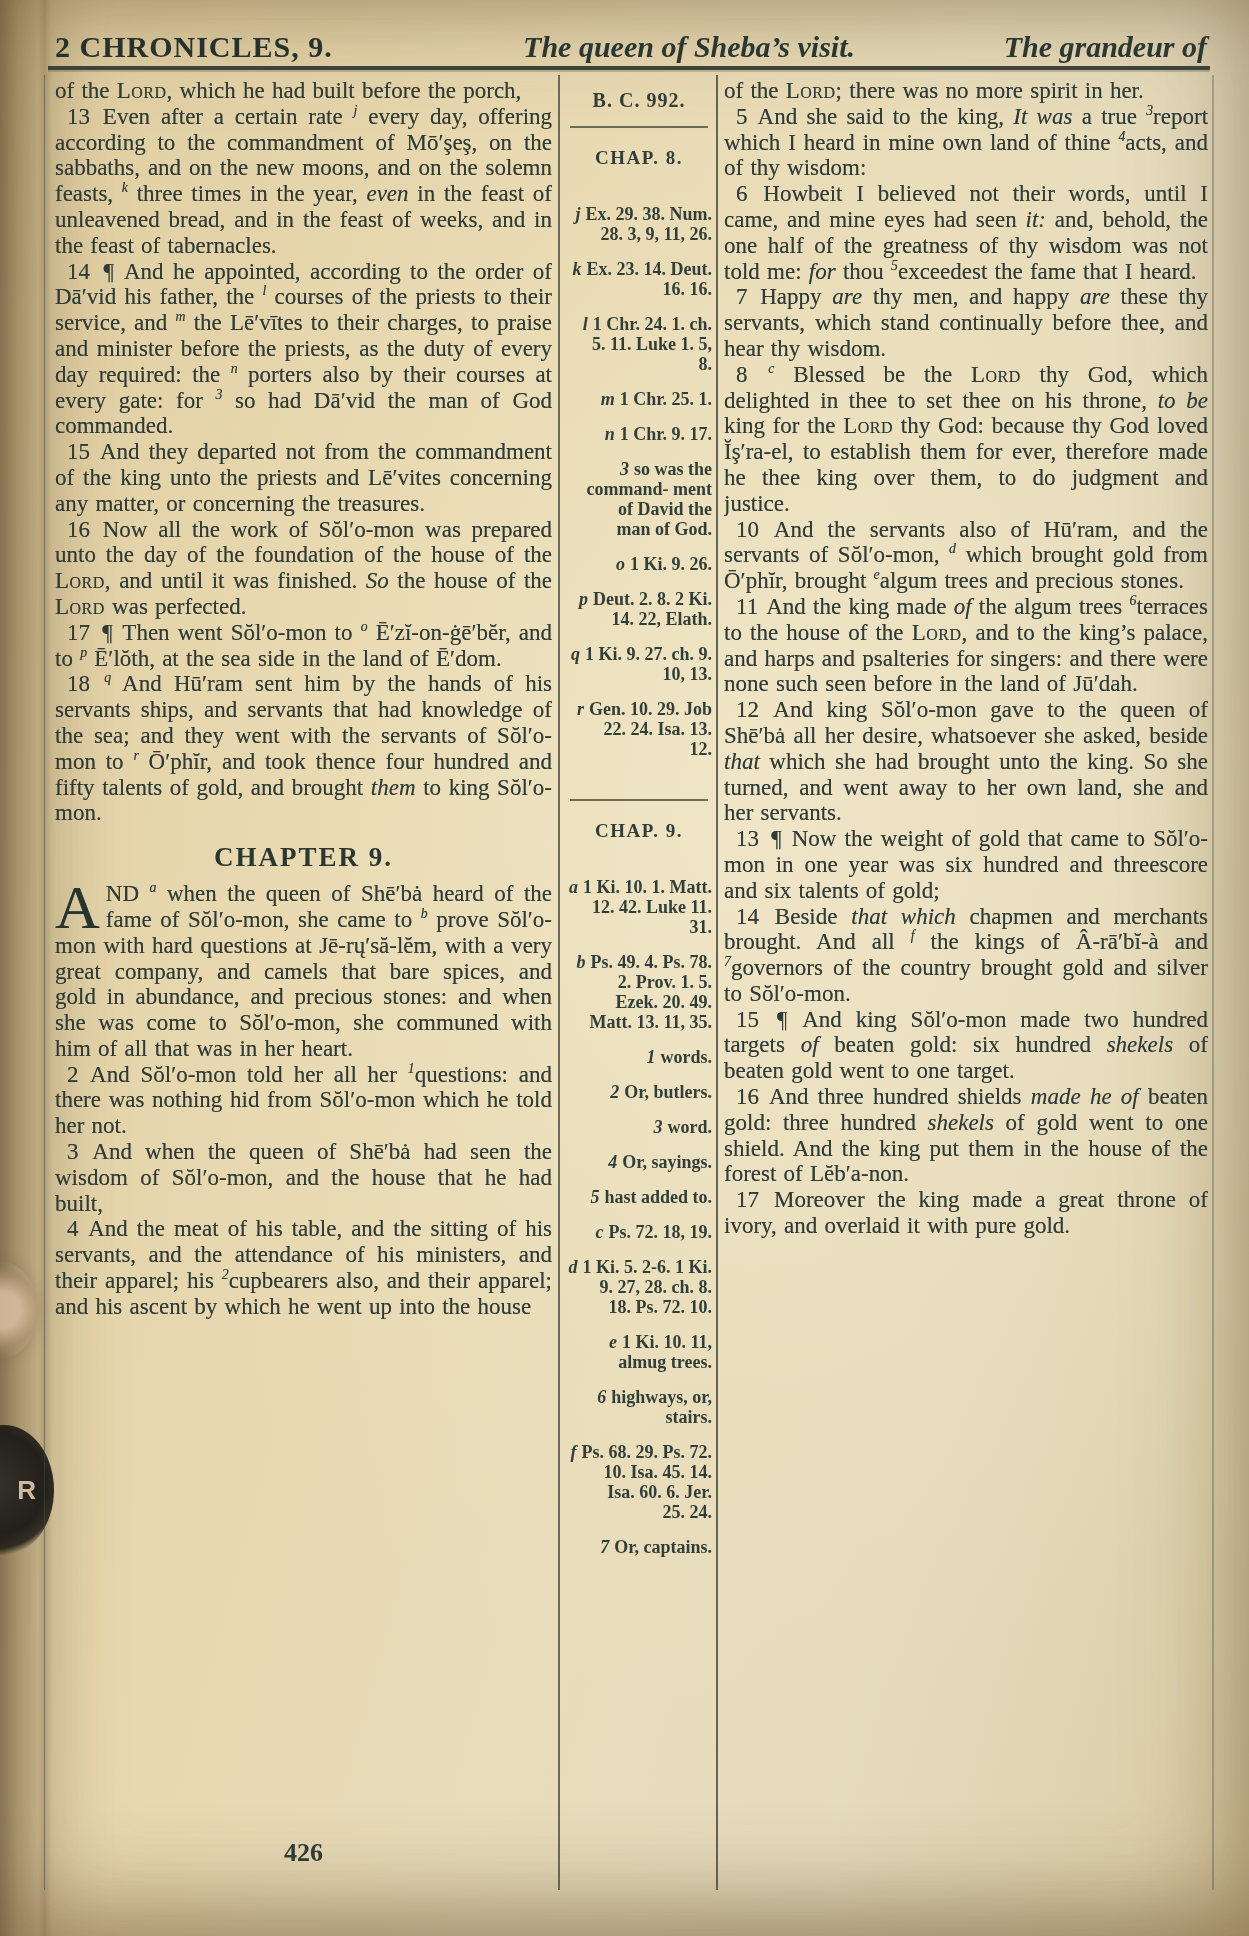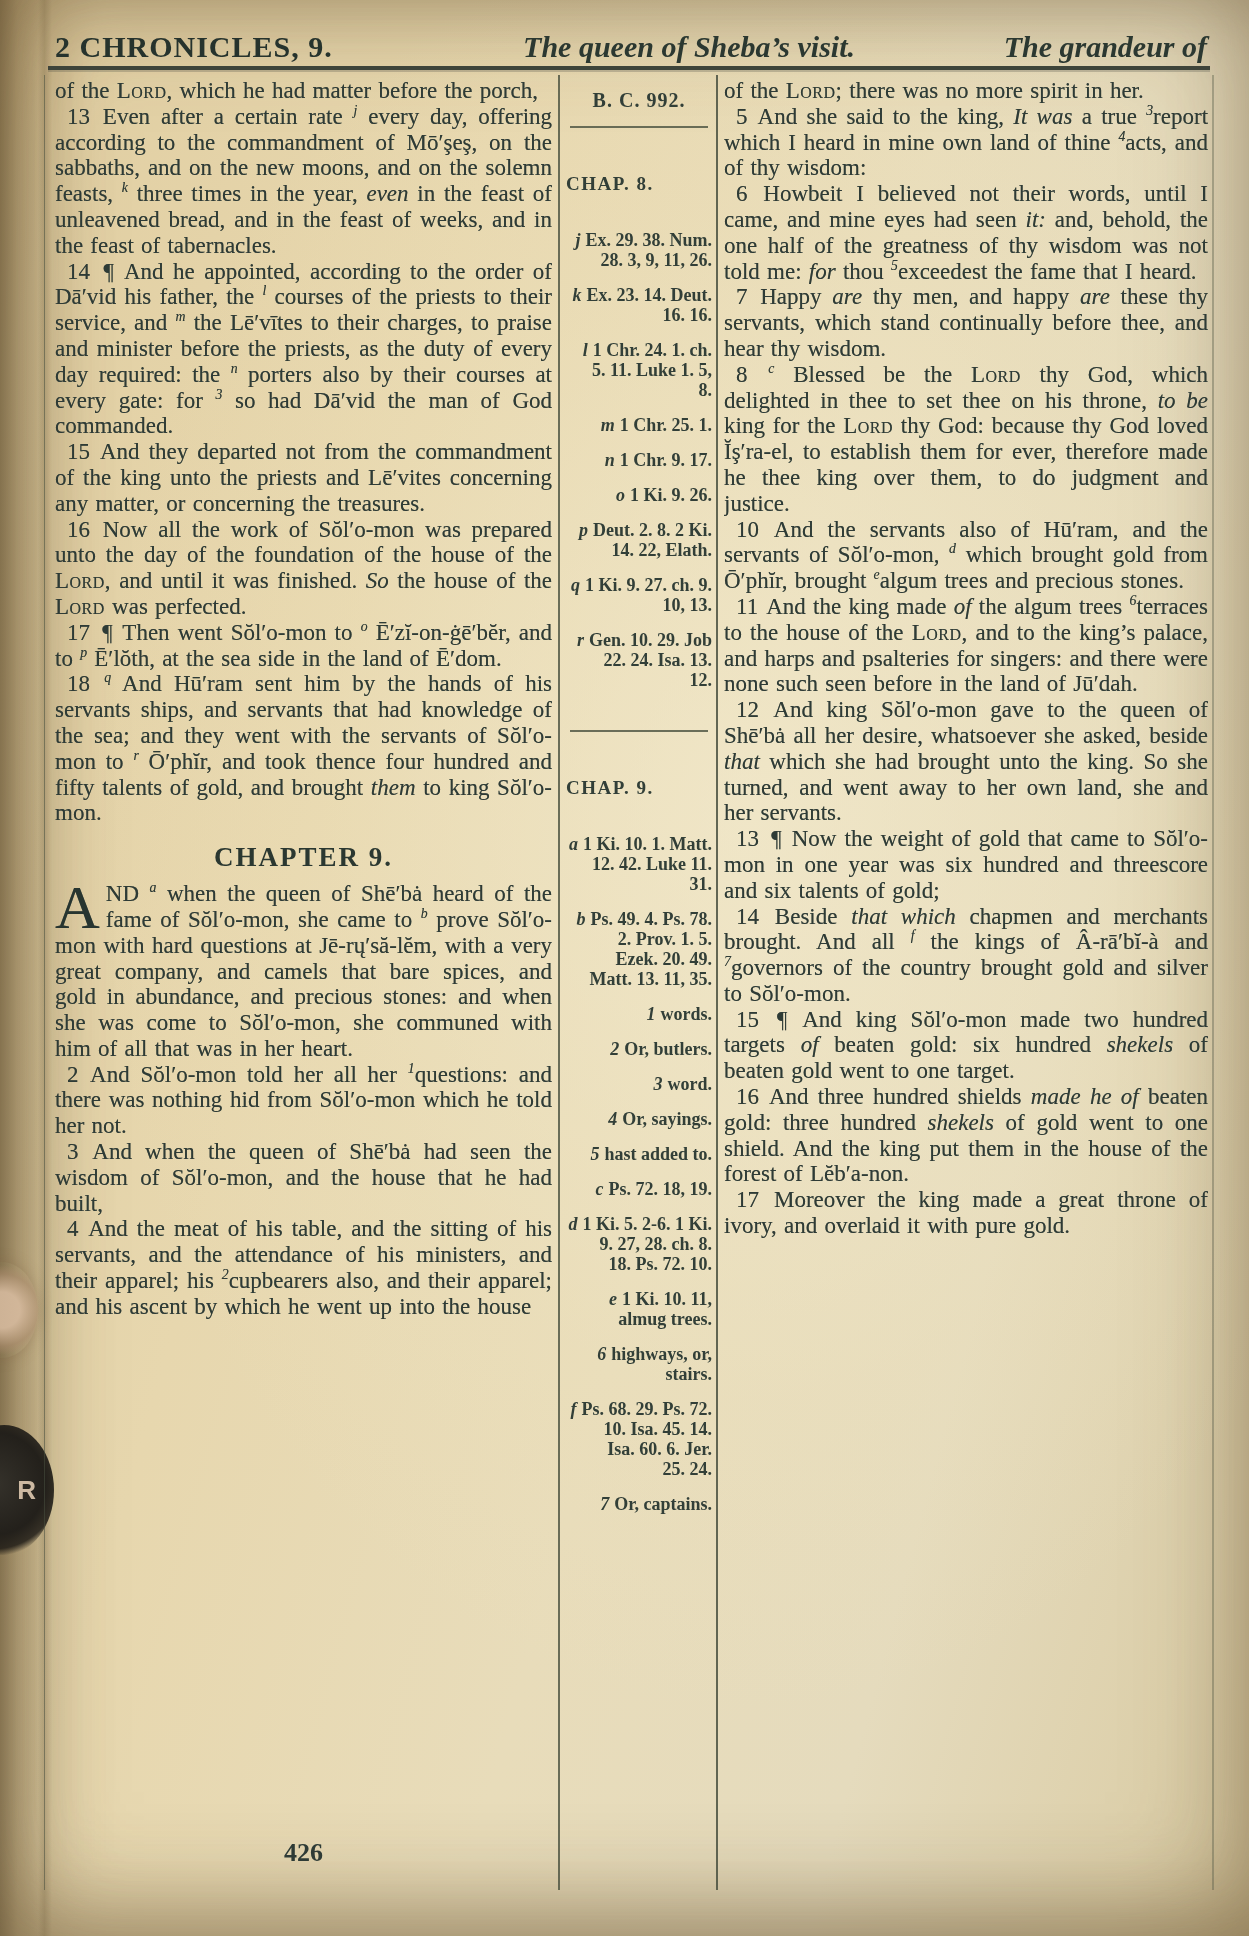--- a/index.html
+++ b/index.html
@@ -50,21 +50,21 @@
   .sg-i{font-style:italic;}
   .sg-sc{font-variant:small-caps;letter-spacing:.5px;}
   .sg-sup{vertical-align:super;font-size:60%;font-style:italic;line-height:0;}
   .chapter-heading{margin:16px 0 8px 0;text-align:center;font-size:27px;font-weight:bold;letter-spacing:2px;color:#2b3831;}
   .chapter-summary{margin:0 0 6px 0;font-size:18.5px;line-height:22px;font-weight:bold;color:#323f38;text-align:left;padding-left:18px;text-indent:-18px;}
   .chapter-summary .sg-i{font-style:italic;}
   
   .bc-date{text-align:center;font-size:20px;letter-spacing:1px;margin-top:12px;}
   .mid-rule{margin:16px 4px 0 4px;height:2px;background:#49503f;opacity:.8;}
   .mid-rule-2{margin-top:40px;}
-  .chap-label{font-size:19px;letter-spacing:1.5px;margin:46px 0 36px 0;}
+  .chap-label{text-align:center;font-size:19px;letter-spacing:1.5px;margin:20px 0 36px 0;}
   .ref{margin:0 0 15px 0;padding-left:15px;text-indent:-15px;text-align:right;}
   .ref-label{font-style:italic;padding-right:5px;}
   .page-number{position:absolute;left:55px;top:1838px;width:497px;text-align:center;font-size:26px;font-weight:bold;color:#2e3b36;}
 </style>
 </head>
 <body>
 
 <div class="page">
   <div class="edge-left"></div>
   <div class="crease"></div>
@@ -80,21 +80,21 @@
   </header>
   <div class="head-rule"></div>
 
   <div class="vrule rule-left"></div>
   <div class="vrule rule-mid1"></div>
   <div class="vrule rule-mid2"></div>
   <div class="vrule rule-right"></div>
 
   <section class="col col-left">
     <div id="left-verses-a">
-        <p class="verse no-indent"><span>of the </span><span class="sg-sc">Lord</span><span>, which he had matter before the porch,</span></p>
+        <p class="verse no-indent"><span>of the </span><span class="sg-sc">Lord</span><span>, which he had built before the porch,</span></p>
         <p class="verse"><span class="vnum">13</span> <span>Even after a certain rate </span><span class="sg-sup">j</span><span> every day, offering according to the commandment of Mō′şeş, on the sabbaths, and on the new moons, and on the solemn feasts, </span><span class="sg-sup">k</span><span> three times in the year, </span><span class="sg-i">even</span><span> in the feast of unleavened bread, and in the feast of weeks, and in the feast of tabernacles.</span></p>
         <p class="verse"><span class="vnum">14</span> <span class="pilcrow">¶</span> <span>And he appointed, according to the order of Dā′vid his father, the </span><span class="sg-sup">l</span><span> courses of the priests to their service, and </span><span class="sg-sup">m</span><span> the Lē′vītes to their charges, to praise and minister before the priests, as the duty of every day required: the </span><span class="sg-sup">n</span><span> porters also by their courses at every gate: for </span><span class="sg-sup">3</span><span> so had Dā′vid the man of God commanded.</span></p>
         <p class="verse"><span class="vnum">15</span> <span>And they departed not from the commandment of the king unto the priests and Lē′vites concerning any matter, or concerning the treasures.</span></p>
         <p class="verse"><span class="vnum">16</span> <span>Now all the work of Sŏl′o-mon was prepared unto the day of the foundation of the house of the </span><span class="sg-sc">Lord</span><span>, and until it was finished. </span><span class="sg-i">So</span><span> the house of the </span><span class="sg-sc">Lord</span><span> was perfected.</span></p>
         <p class="verse"><span class="vnum">17</span> <span class="pilcrow">¶</span> <span>Then went Sŏl′o-mon to </span><span class="sg-sup">o</span><span> Ē′zĭ-on-ġē′bĕr, and to </span><span class="sg-sup">p</span><span> Ē′lŏth, at the sea side in the land of Ē′dom.</span></p>
         <p class="verse"><span class="vnum">18</span> <span class="sg-sup">q</span><span> And Hū′ram sent him by the hands of his servants ships, and servants that had knowledge of the sea; and they went with the servants of Sŏl′o-mon to </span><span class="sg-sup">r</span><span> Ō′phĭr, and took thence four hundred and fifty talents of gold, and brought </span><span class="sg-i">them</span><span> to king Sŏl′o-mon.</span></p>
       </div>
     <h2 class="chapter-heading">CHAPTER 9.</h2>
     <div id="left-verses-b">
         <p class="verse has-drop"><span class="dropcap">A</span><span>ND </span><span class="sg-sup">a</span><span> when the queen of Shē′bȧ heard of the fame of Sŏl′o-mon, she came to </span><span class="sg-sup">b</span><span> prove Sŏl′o-mon with hard questions at Jē-rų′să-lĕm, with a very great company, and camels that bare spices, and gold in abundance, and precious stones: and when she was come to Sŏl′o-mon, she communed with him of all that was in her heart.</span></p>
@@ -107,20 +107,21 @@
   <aside class="col col-mid">
     <div class="bc-date">B. C. 992.</div>
     <div class="mid-rule"></div>
     <div class="chap-label">CHAP. 8.</div>
     <div id="refs-8">
         <div class="ref"><span class="ref-label">j</span>Ex. 29. 38. Num. 28. 3, 9, 11, 26.</div>
         <div class="ref"><span class="ref-label">k</span>Ex. 23. 14. Deut. 16. 16.</div>
         <div class="ref"><span class="ref-label">l</span>1 Chr. 24. 1. ch. 5. 11. Luke 1. 5, 8.</div>
         <div class="ref"><span class="ref-label">m</span>1 Chr. 25. 1.</div>
         <div class="ref"><span class="ref-label">n</span>1 Chr. 9. 17.</div>
+        <div class="ref"><span class="ref-label">3</span>so was the command- ment of David the man of God.</div>
         <div class="ref"><span class="ref-label">o</span>1 Ki. 9. 26.</div>
         <div class="ref"><span class="ref-label">p</span>Deut. 2. 8. 2 Ki. 14. 22, Elath.</div>
         <div class="ref"><span class="ref-label">q</span>1 Ki. 9. 27. ch. 9. 10, 13.</div>
         <div class="ref"><span class="ref-label">r</span>Gen. 10. 29. Job 22. 24. Isa. 13. 12.</div>
       </div>
     <div class="mid-rule mid-rule-2"></div>
     <div class="chap-label">CHAP. 9.</div>
     <div id="refs-9">
         <div class="ref"><span class="ref-label">a</span>1 Ki. 10. 1. Matt. 12. 42. Luke 11. 31.</div>
         <div class="ref"><span class="ref-label">b</span>Ps. 49. 4. Ps. 78. 2. Prov. 1. 5. Ezek. 20. 49. Matt. 13. 11, 35.</div>

